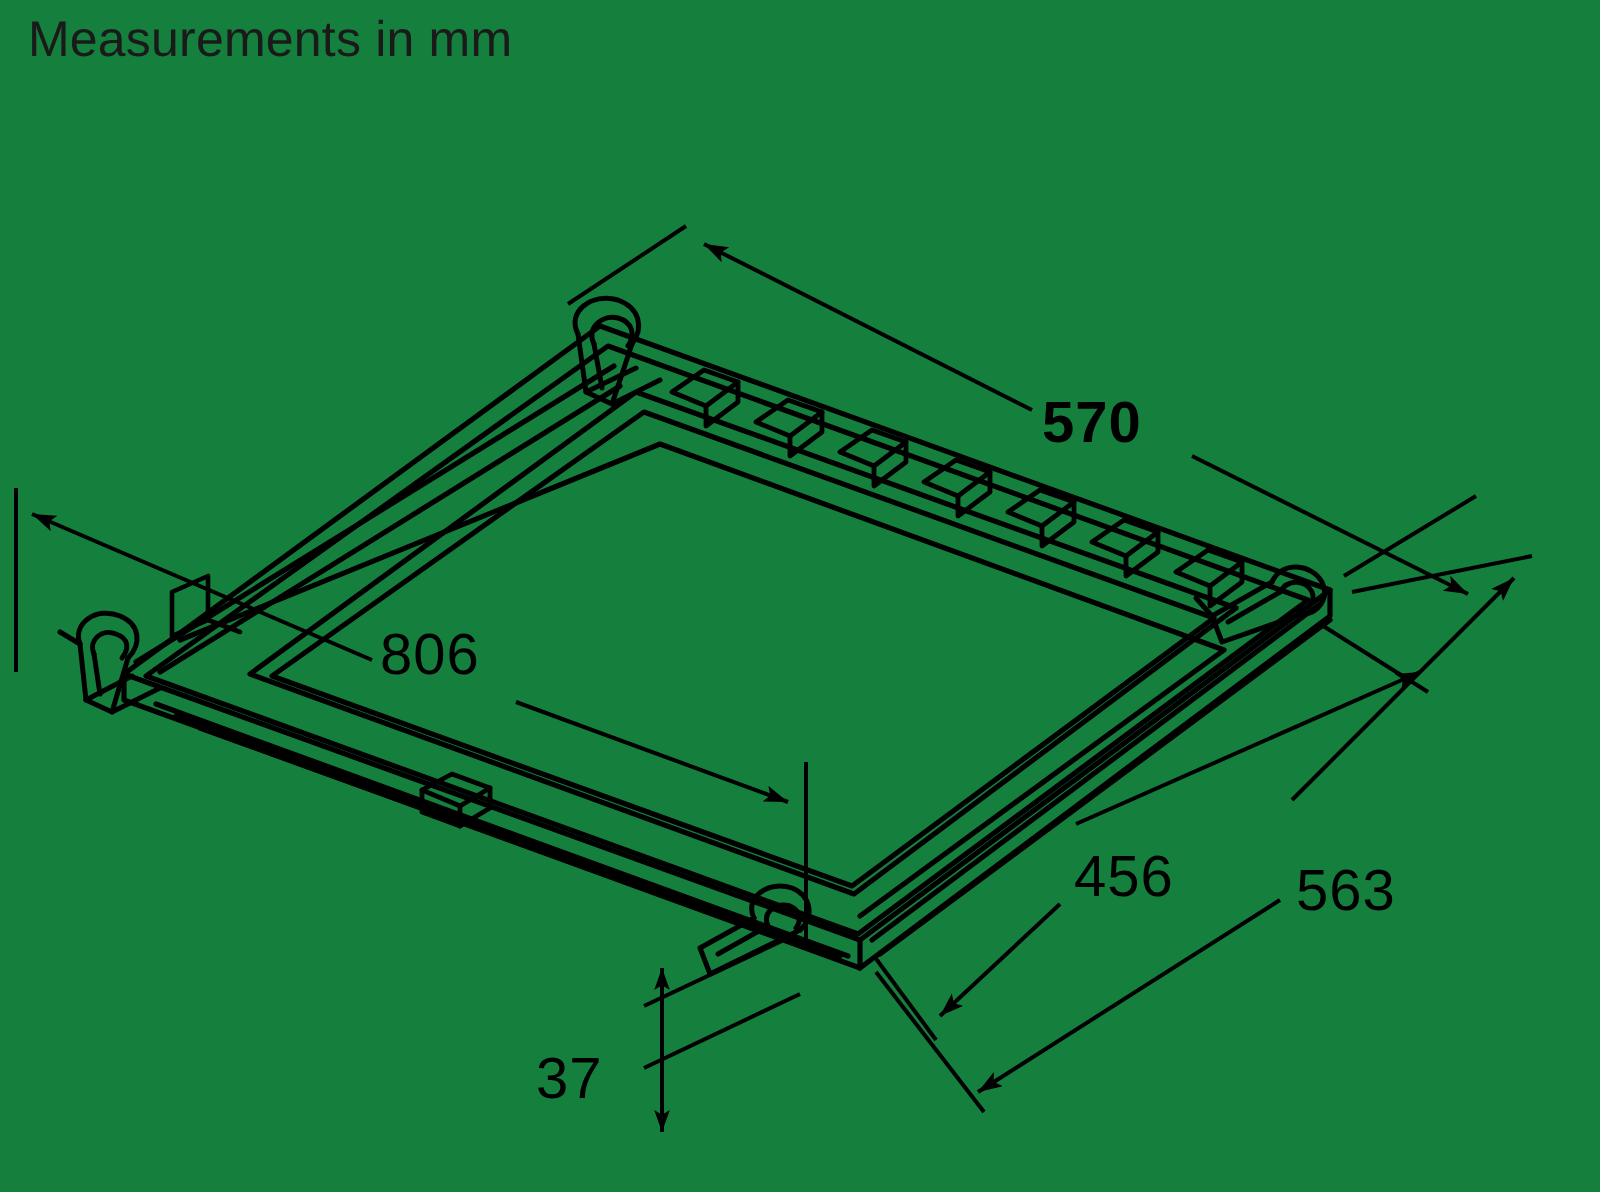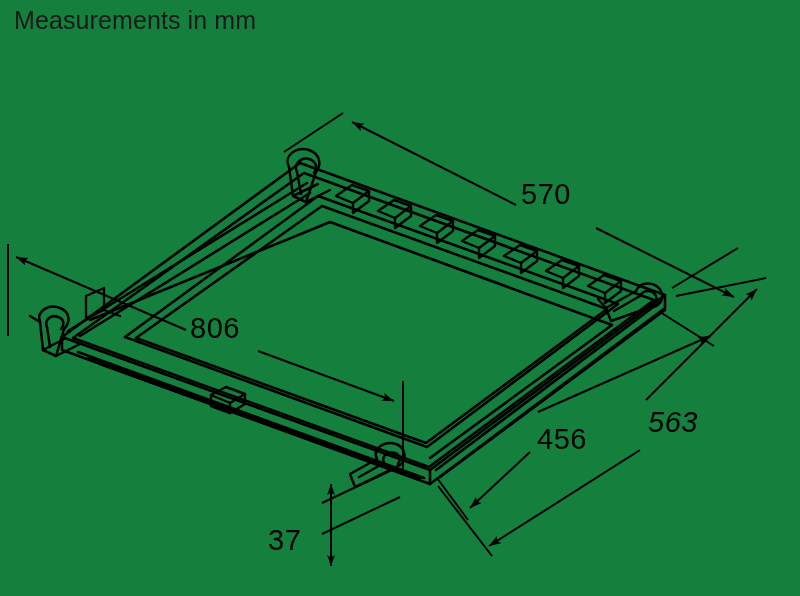--- a/index.html
+++ b/index.html
@@ -38,24 +38,24 @@
     height: 596px;
   }
   .dim-label {
     position: absolute;
     font-size: 29px;
     font-weight: 400;
     color: #000000;
     white-space: nowrap;
     letter-spacing: 0.5px;
   }
-  #lbl-570 { left: 521px; top: 178px; }
+  #lbl-570 { left: 521px; top: 196px; font-weight: bold; }
   #lbl-593 { left: 190px; top: 312px; }
   #lbl-456 { left: 537px; top: 423px; text-align: right; }
-  #lbl-563 { left: 648px; top: 406px; font-style: italic; }
+  #lbl-563 { left: 648px; top: 430px; }
   #lbl-37  { left: 268px; top: 524px; }
 </style>
 </head>
 <body>
 
 <div id="page">
 
   <div id="title">Measurements in mm</div>
 
   <svg id="drawing" viewBox="0 0 800 596">

